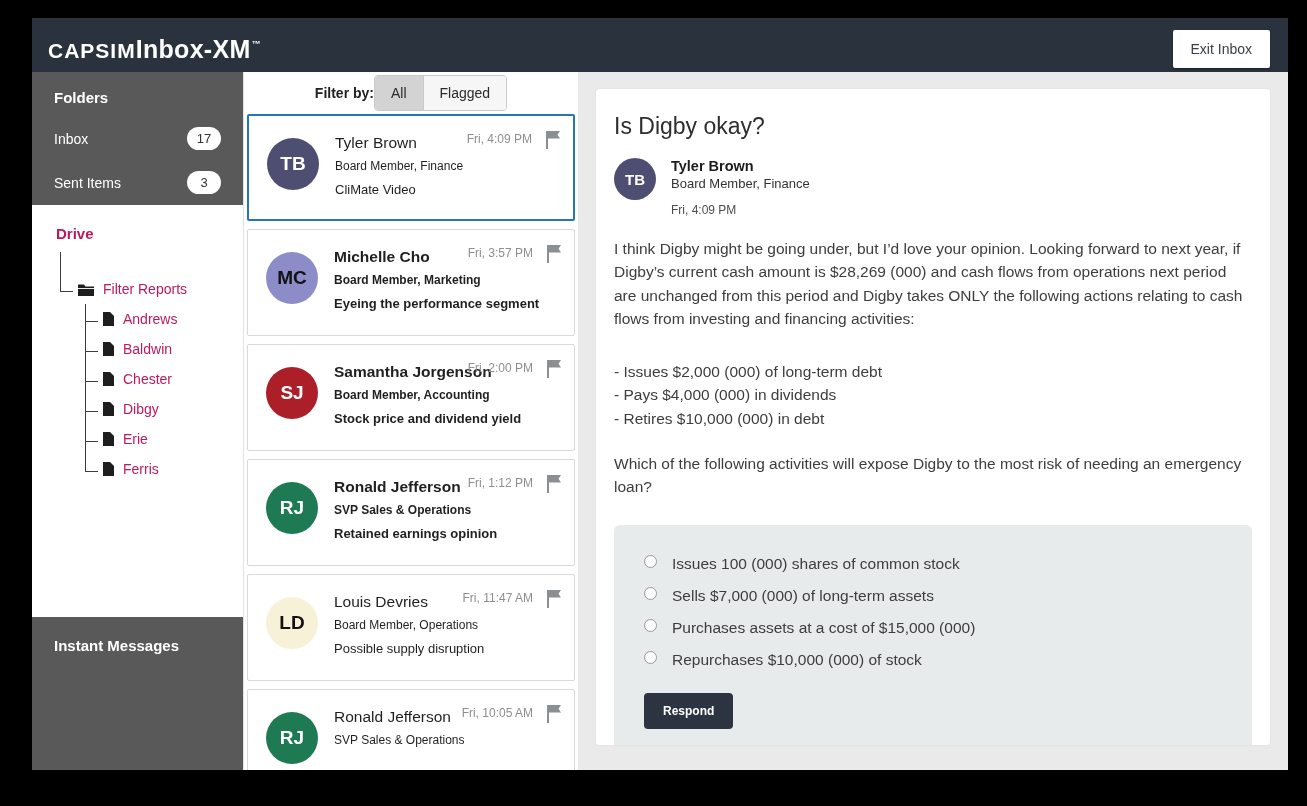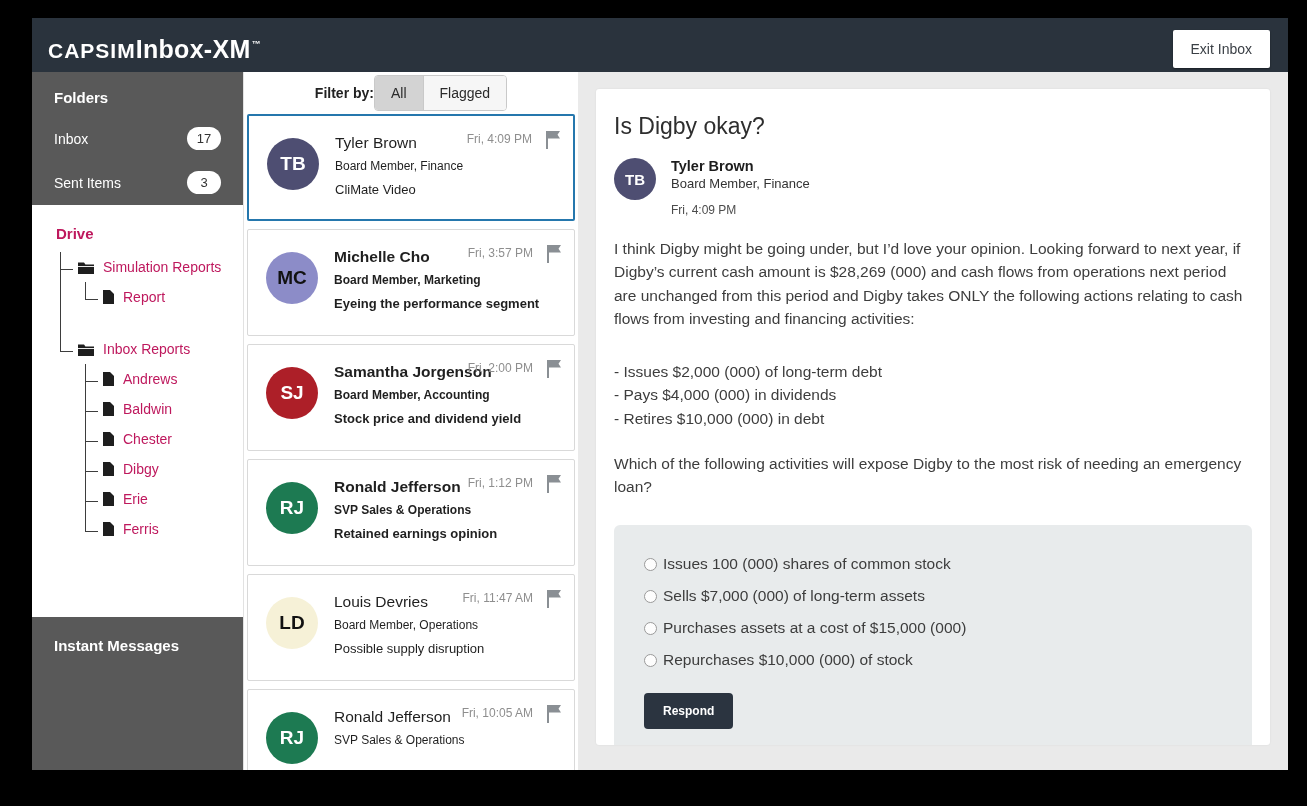--- a/index.html
+++ b/index.html
@@ -67,21 +67,21 @@
   .sender-row { display:flex; gap:15px; margin-bottom:6px; }
   .sender-avatar { width:42px; height:42px; border-radius:50%; display:flex; align-items:center; justify-content:center; font-size:15px; font-weight:700; flex:0 0 auto; }
   .s-name { font-size:14.5px; font-weight:700; color:#1c1c1c; }
   .s-role { font-size:13px; color:#333; margin-top:2px; }
   .s-date { font-size:12px; color:#4c4c4c; margin-top:12px; }
   .mail-body { margin-top:20px; font-size:15.5px; line-height:1.5; color:#3d3d3d; max-width:640px; }
   .mail-body p { margin-bottom:8px; }
   .mail-body .bullets div { line-height:1.5; }
   .mail-body .spacer { height:22px; }
   .options-box { margin-top:27px; background:#e8ebec; border-radius:6px; padding:30px 30px 26px; max-width:658px; }
-  .option { display:flex; align-items:center; gap:6px; margin-bottom:14px; font-size:15.5px; color:#3d3d3d; cursor:pointer; }
+  .option { display:flex; gap:15px; margin-bottom:14px; font-size:15.5px; color:#3d3d3d; cursor:pointer; }
   .radio { width:13px; height:13px; border:1px solid #9a9a9a; border-radius:50%; background:#fdfdfd; flex:0 0 auto; }
   .respond-btn { margin-top:10px; background:#2b3440; color:#fff; font-family:inherit; font-size:12px; font-weight:700; border:none; border-radius:4px; padding:11px 19px; cursor:pointer; }
 </style>
 </head>
 <body>
 
 <div class="frame">
 
   <div class="topbar">
     <div class="logo">
@@ -104,46 +104,27 @@
         </div>
         <div class="folder-item">
           <span>Sent Items</span>
           <span class="badge">3</span>
         </div>
       </div>
 
       <div class="drive-sec">
         <div class="drive-title">Drive</div>
         <ul class="tree">
-          <li>
-            <div class="trow">
-              <svg width="16" height="13" viewBox="0 0 16 13">
-                  <path d="M0 1.5h6l1.4 2H16V13H0z" fill="#1e1e1e"></path>
-                  <path d="M0 5h16v1H0z" fill="#fff" opacity=".9"></path>
-                </svg>
-              <span>Simulation Reports</span>
-            </div>
-            <ul>
-              <li>
-                <div class="trow">
-                  <svg width="11" height="14" viewBox="0 0 11 14">
-                      <path d="M0 0h7l4 4v10H0z" fill="#1e1e1e"></path>
-                    </svg>
-                  <span>Report</span>
-                </div>
-              </li>
-            </ul>
-          </li>
           <li class="gap">
             <div class="trow">
               <svg width="16" height="13" viewBox="0 0 16 13">
                   <path d="M0 1.5h6l1.4 2H16V13H0z" fill="#1e1e1e"></path>
                   <path d="M0 5h16v1H0z" fill="#fff" opacity=".9"></path>
                 </svg>
-              <span>Inbox Reports</span>
+              <span>Filter Reports</span>
             </div>
             <ul>
               <li>
                 <div class="trow">
                   <svg width="11" height="14" viewBox="0 0 11 14">
                       <path d="M0 0h7l4 4v10H0z" fill="#1e1e1e"></path>
                     </svg>
                   <span>Andrews</span>
                 </div>
               </li>

